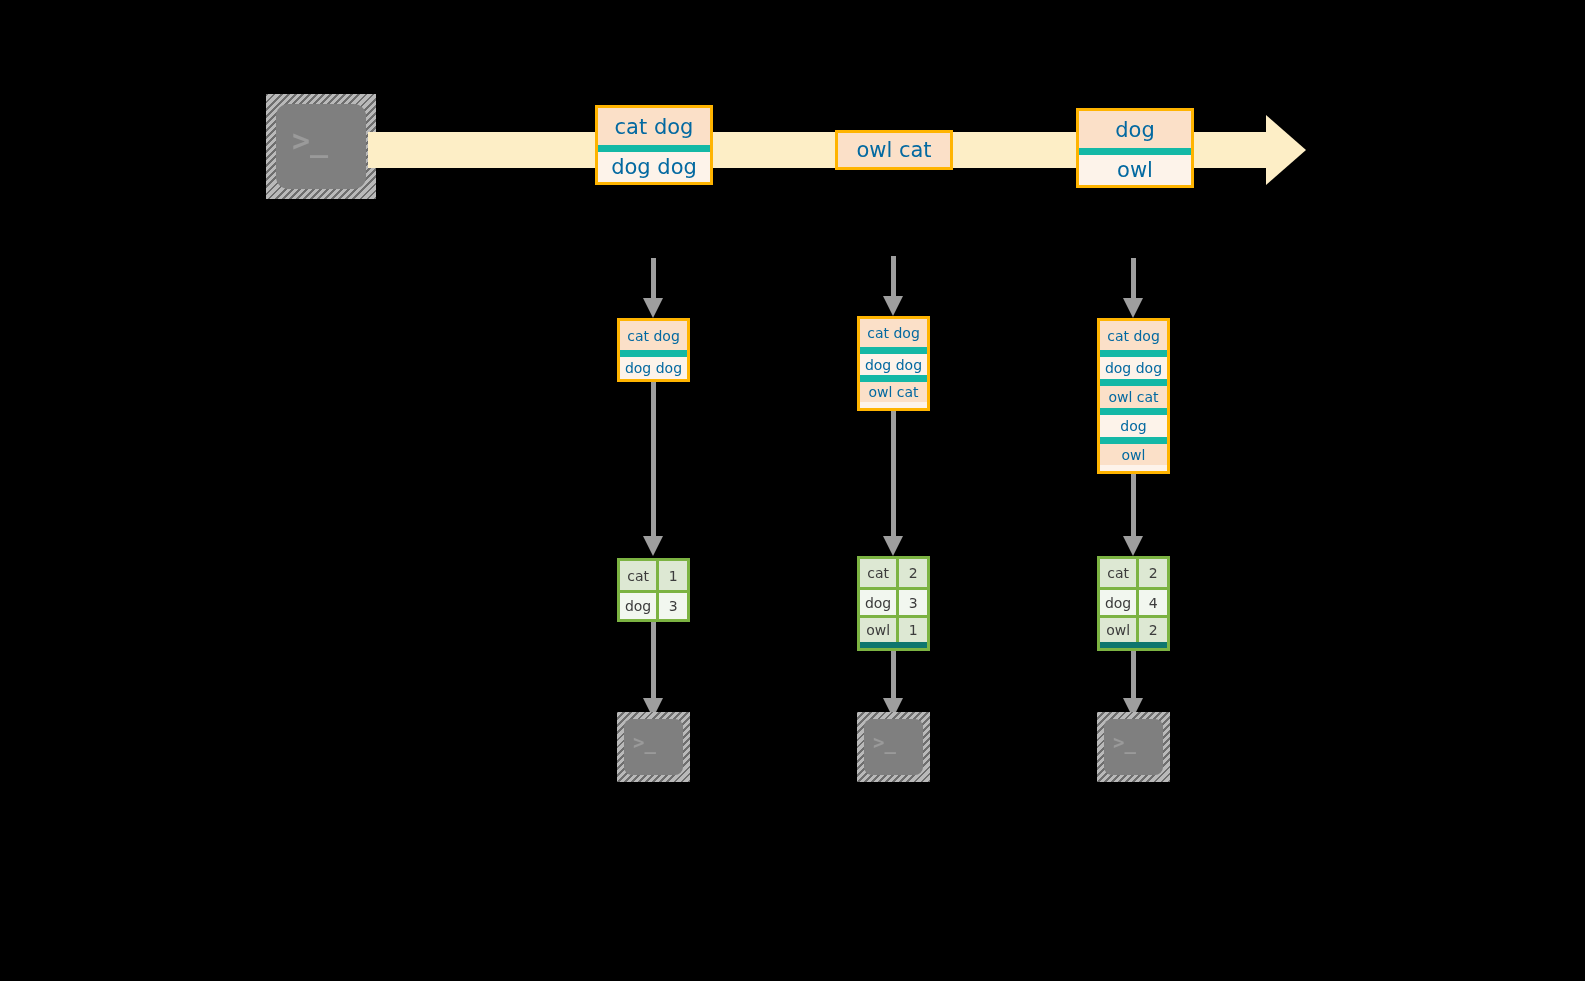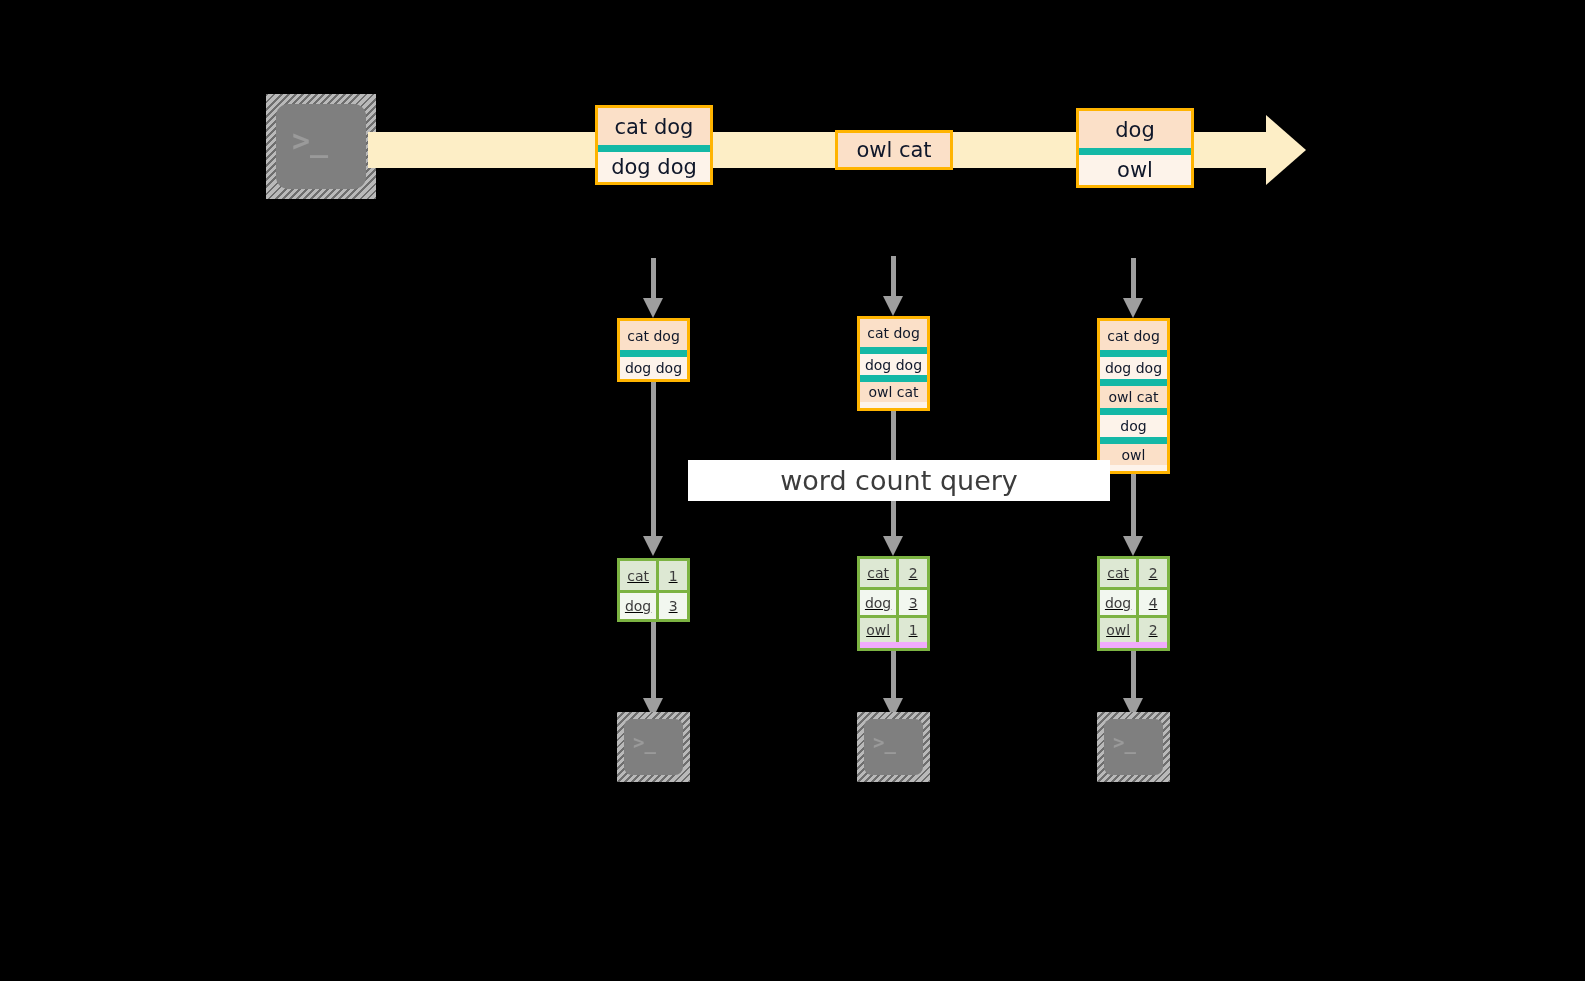--- a/index.html
+++ b/index.html
@@ -67,34 +67,33 @@
     position: absolute;
     box-sizing: border-box;
     border: 3px solid #ffb400;
     background: #fdf3ea;
   }
   .msg-row {
     box-sizing: border-box;
     display: flex;
     align-items: center;
     justify-content: center;
-    color: #0f172a;
+    color: #0369a1;
     white-space: nowrap;
   }
   .msg-row.shade-a { background: #fbe0c8; }
   .msg-row.shade-b { background: #fdf3ea; }
   .msg-row + .msg-row { border-top: 7px solid #14b8a6; }
 
   
   .res-table {
     position: absolute;
     box-sizing: border-box;
     border: 3px solid #7cb342;
-    background: #f0abfc;
-    text-decoration: underline;
+    background: #0f766e;
   }
   .res-row {
     box-sizing: border-box;
     display: flex;
   }
   .res-row + .res-row { border-top: 3px solid #7cb342; }
   .res-row.shade-a .res-cell { background: #dde8d3; }
   .res-row.shade-b .res-cell { background: #f2f7ef; }
   .res-cell {
     box-sizing: border-box;
@@ -292,15 +291,14 @@
     <div class="line" style="height:47px;"></div>
     <div class="head" style="top:47px;"></div>
   </div>
 
   <div class="terminal" style="left:1097px; top:712px; width:73px; height:70px;">
     <div class="hatch"></div>
     <div class="inner" style="left:7px; top:7px; right:7px; bottom:7px;"></div>
     <div class="glyph" style="left:16px; top:21px; font-size:19px;">&gt;_</div>
   </div>
 
-  <div class="query-label" style="left:688px; top:460px; width:422px; height:41px; font-size:27px;">word count query</div>
 
 </div>
 
 </body></html>

